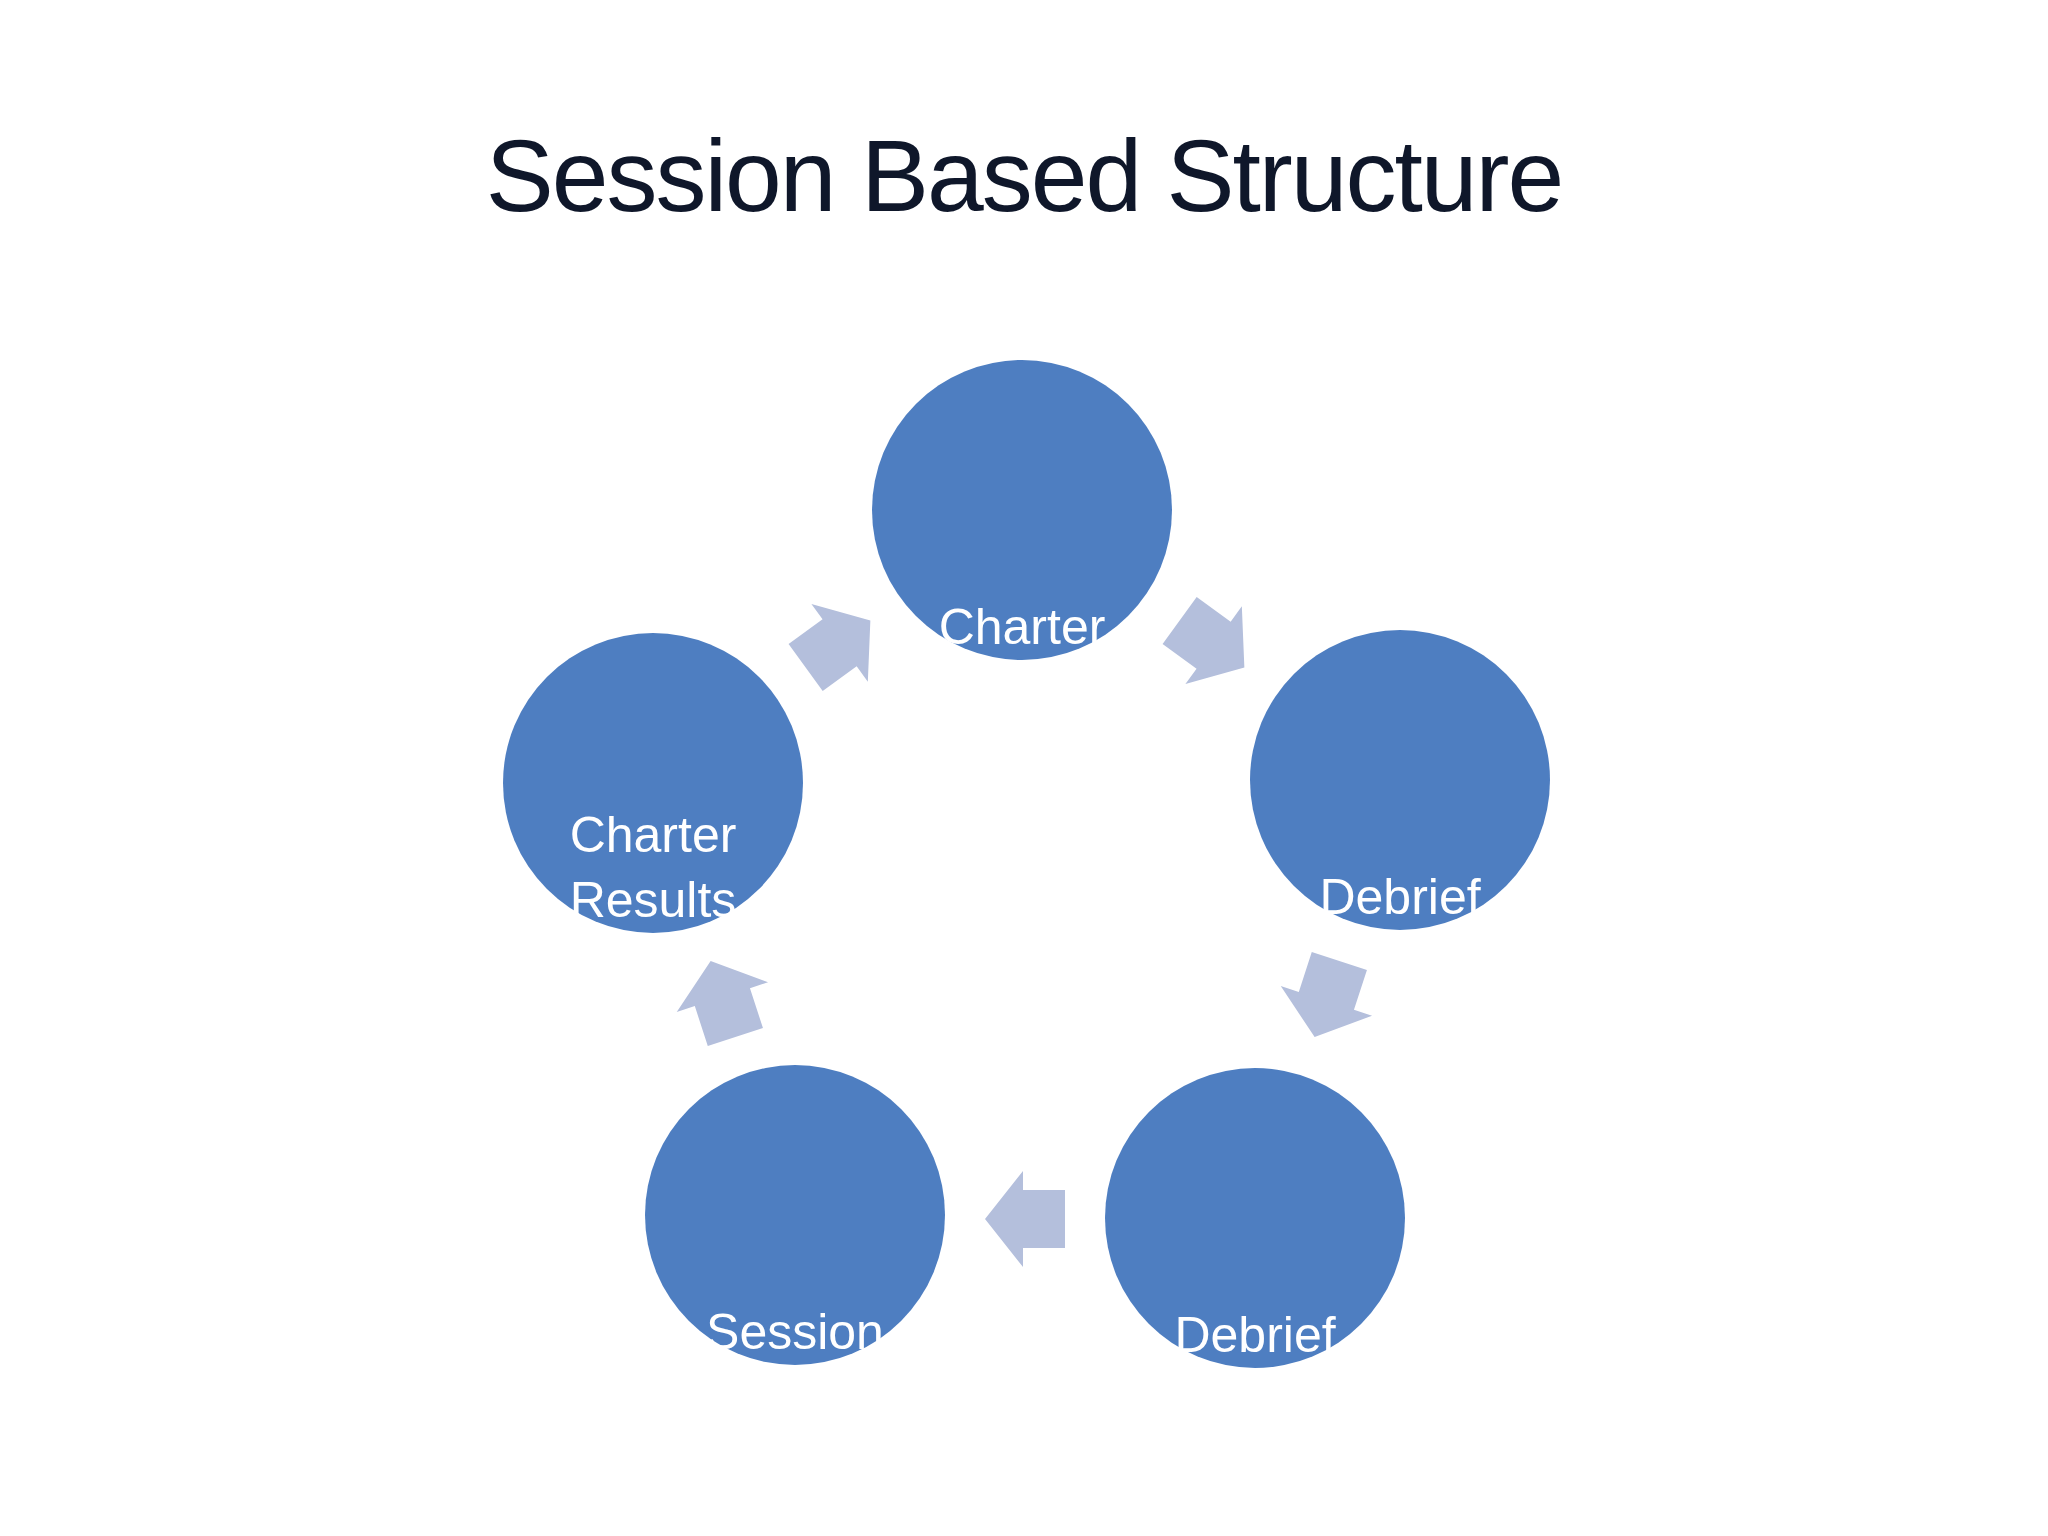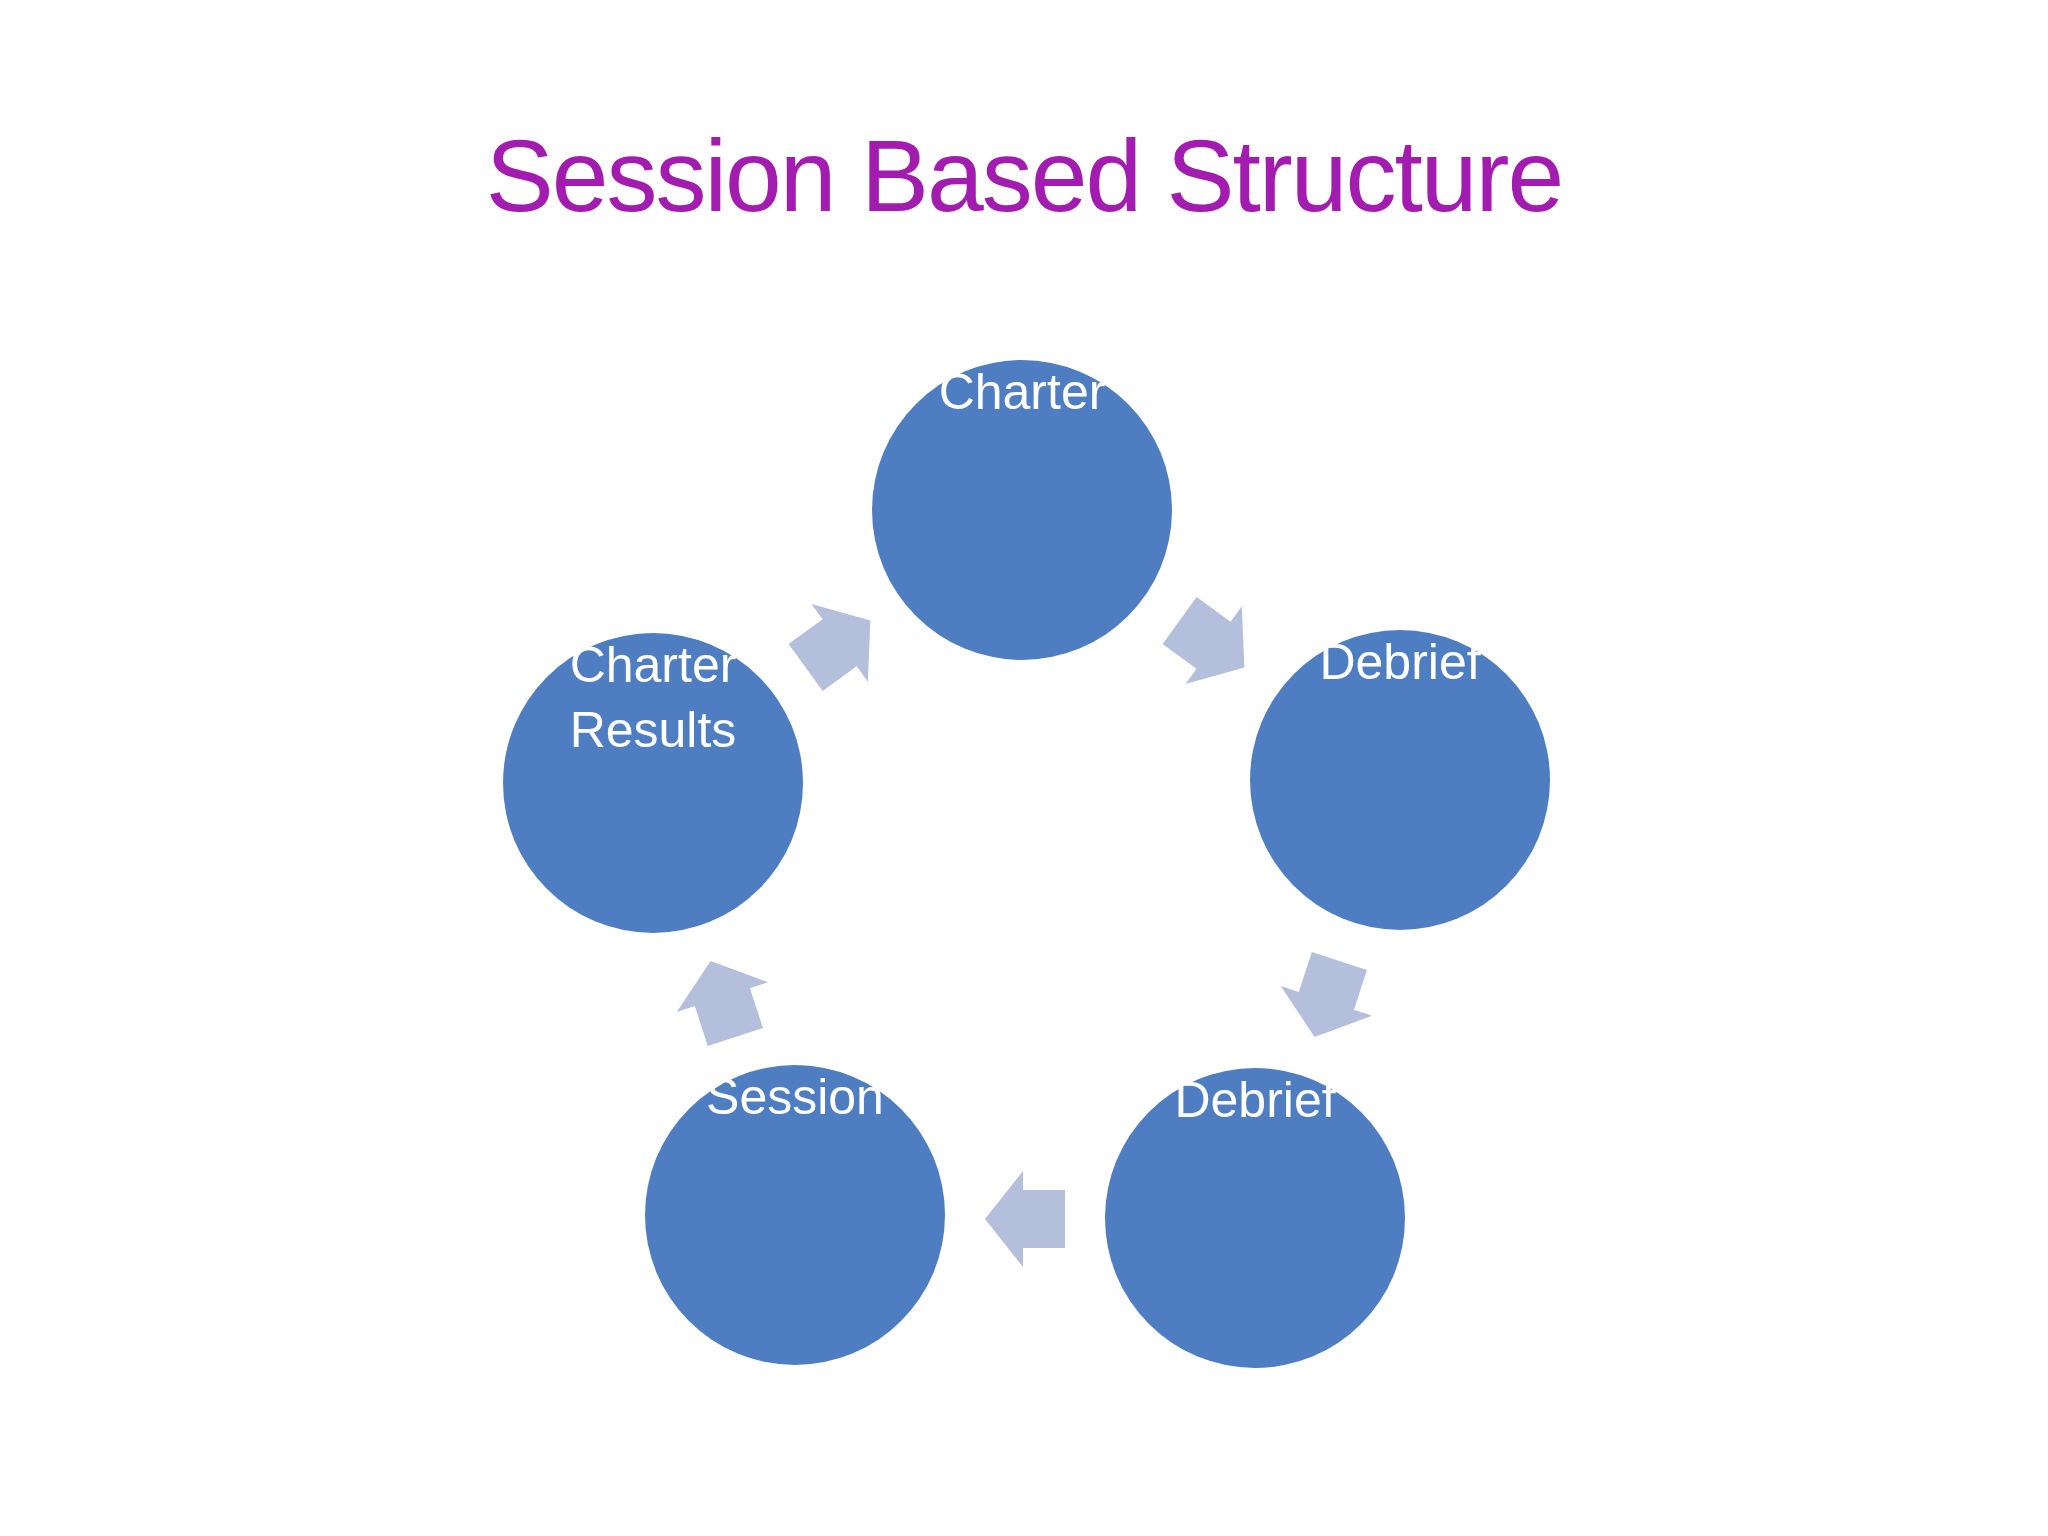--- a/index.html
+++ b/index.html
@@ -17,31 +17,31 @@
   }
   .slide-title {
     position: absolute;
     top: 118px;
     left: 0;
     width: 100%;
     text-align: center;
     font-size: 102px;
     font-weight: 400;
     letter-spacing: -2px;
-    color: #a21caf;
+    color: #0f172a;
     white-space: nowrap;
   }
   .node {
     position: absolute;
     width: 300px;
     height: 300px;
     border-radius: 50%;
     background: #4e7ec1;
     display: flex;
-    align-items: flex-start;
+    align-items: flex-end;
     justify-content: center;
     text-align: center;
   }
   .node-label {
     display: block;
     max-width: 236px;
     color: #ffffff;
     font-size: 50px;
     line-height: 1.3;
   }

